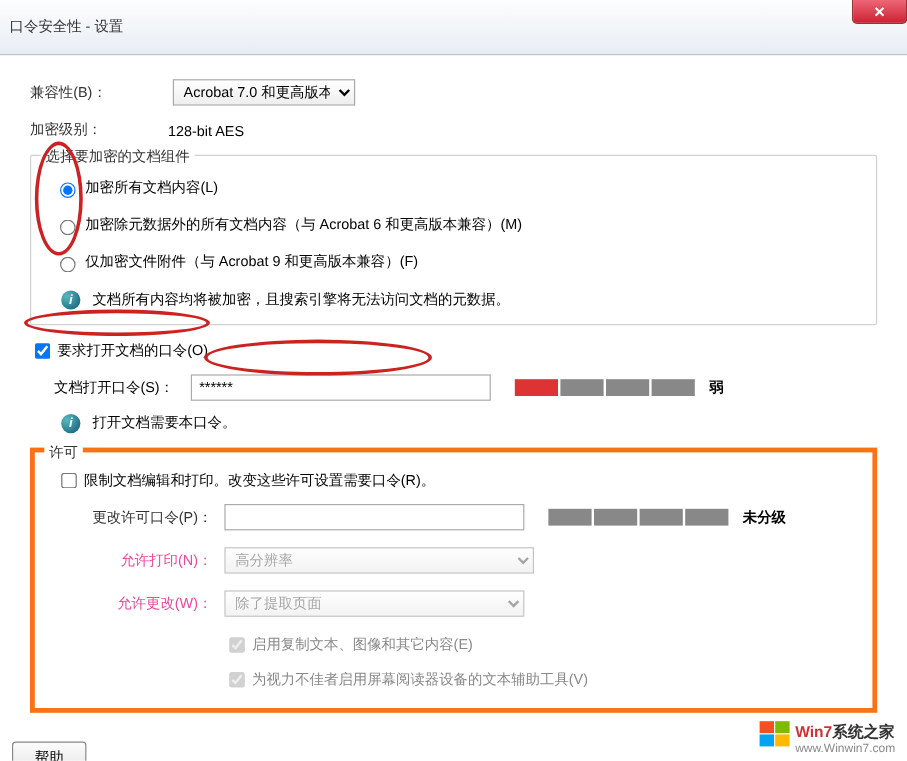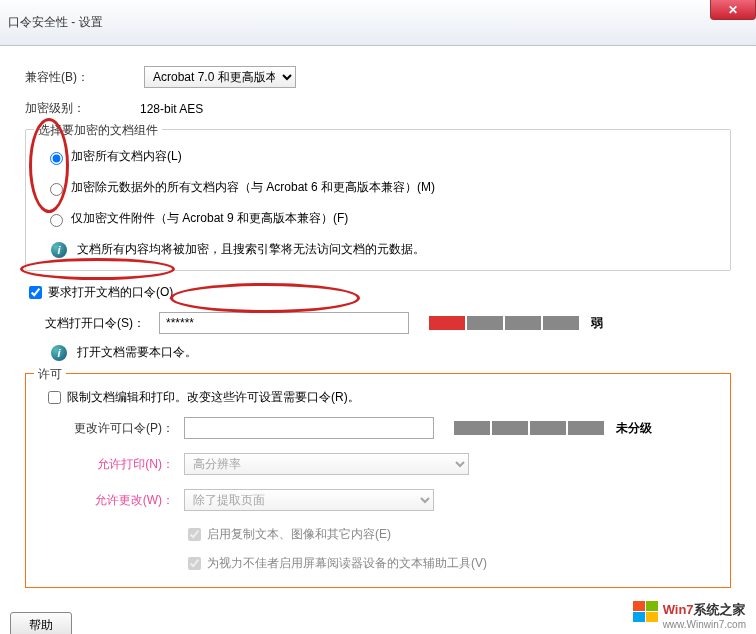--- a/index.html
+++ b/index.html
@@ -20,21 +20,21 @@
 .info-icon { width: 16px; height: 16px; border-radius: 50%; background: radial-gradient(circle at 30% 30%, #5bb, #157); color: #fff; font-style: italic; font-weight: bold; display: flex; align-items: center; justify-content: center; font-size: 11px; margin-right: 10px; }
 .checkbox-row { display: flex; align-items: center; margin-bottom: 10px; }
 .checkbox-row input[type=checkbox] { margin-right: 6px; }
 .pw-row { display: flex; align-items: center; margin: 10px 0 10px 20px; }
 .pw-label { margin-right: 14px; }
 input[type=text], input[type=password] { border: 1px solid #aaa; height: 22px; padding: 0 6px; background: #fff; }
 .strength-bars { display: flex; gap: 2px; margin-left: 20px; }
 .bar { width: 36px; height: 14px; background: #888; }
 .bar.active { background: #d33; }
 .strength-label { margin-left: 12px; font-weight: bold; }
-.perm-section { border: 1px solid #f97316; padding: 14px 18px; position: relative; margin-bottom: 12px; }
+.perm-section { border: 4px solid #f97316; padding: 14px 18px; position: relative; margin-bottom: 12px; }
 .perm-row { display: flex; align-items: center; margin-bottom: 14px; }
 .perm-label { width: 130px; text-align: right; margin-right: 10px; color: #ec4899; }
 .perm-label.enabled { color: #333; }
 .disabled-text { color: #888; }
 .footer-row { display: flex; align-items: center; padding: 0 10px; margin-top: 24px; }
 button { height: 26px; padding: 0 18px; border: 1px solid #888; background: linear-gradient(#fcfcfc, #e5e5e5); border-radius: 3px; cursor: pointer; }
 .watermark { position: absolute; right: 6px; bottom: 2px; display: flex; align-items: flex-start; background: #fff; padding: 2px 4px; }
 .watermark-logo { width: 26px; height: 20px; margin-right: 4px; position: relative; }
 .flag { position: absolute; width: 12px; height: 10px; }
 .wm-text1 { color: #c33; font-weight: bold; font-size: 13px; }
@@ -122,21 +122,21 @@
         <div class="bar"></div>
         <div class="bar"></div>
         <div class="bar"></div>
         <div class="bar"></div>
       </div>
       <span class="strength-label">未分级</span>
     </div>
 
     <div class="perm-row">
       <span class="perm-label">允许打印(N)：</span>
-      <select style="width:285px" disabled="">
+      <select style="width:258px" disabled="">
         <option>高分辨率</option>
       </select>
     </div>
 
     <div class="perm-row">
       <span class="perm-label">允许更改(W)：</span>
       <select style="width:250px" disabled="">
         <option>除了提取页面</option>
       </select>
     </div>

